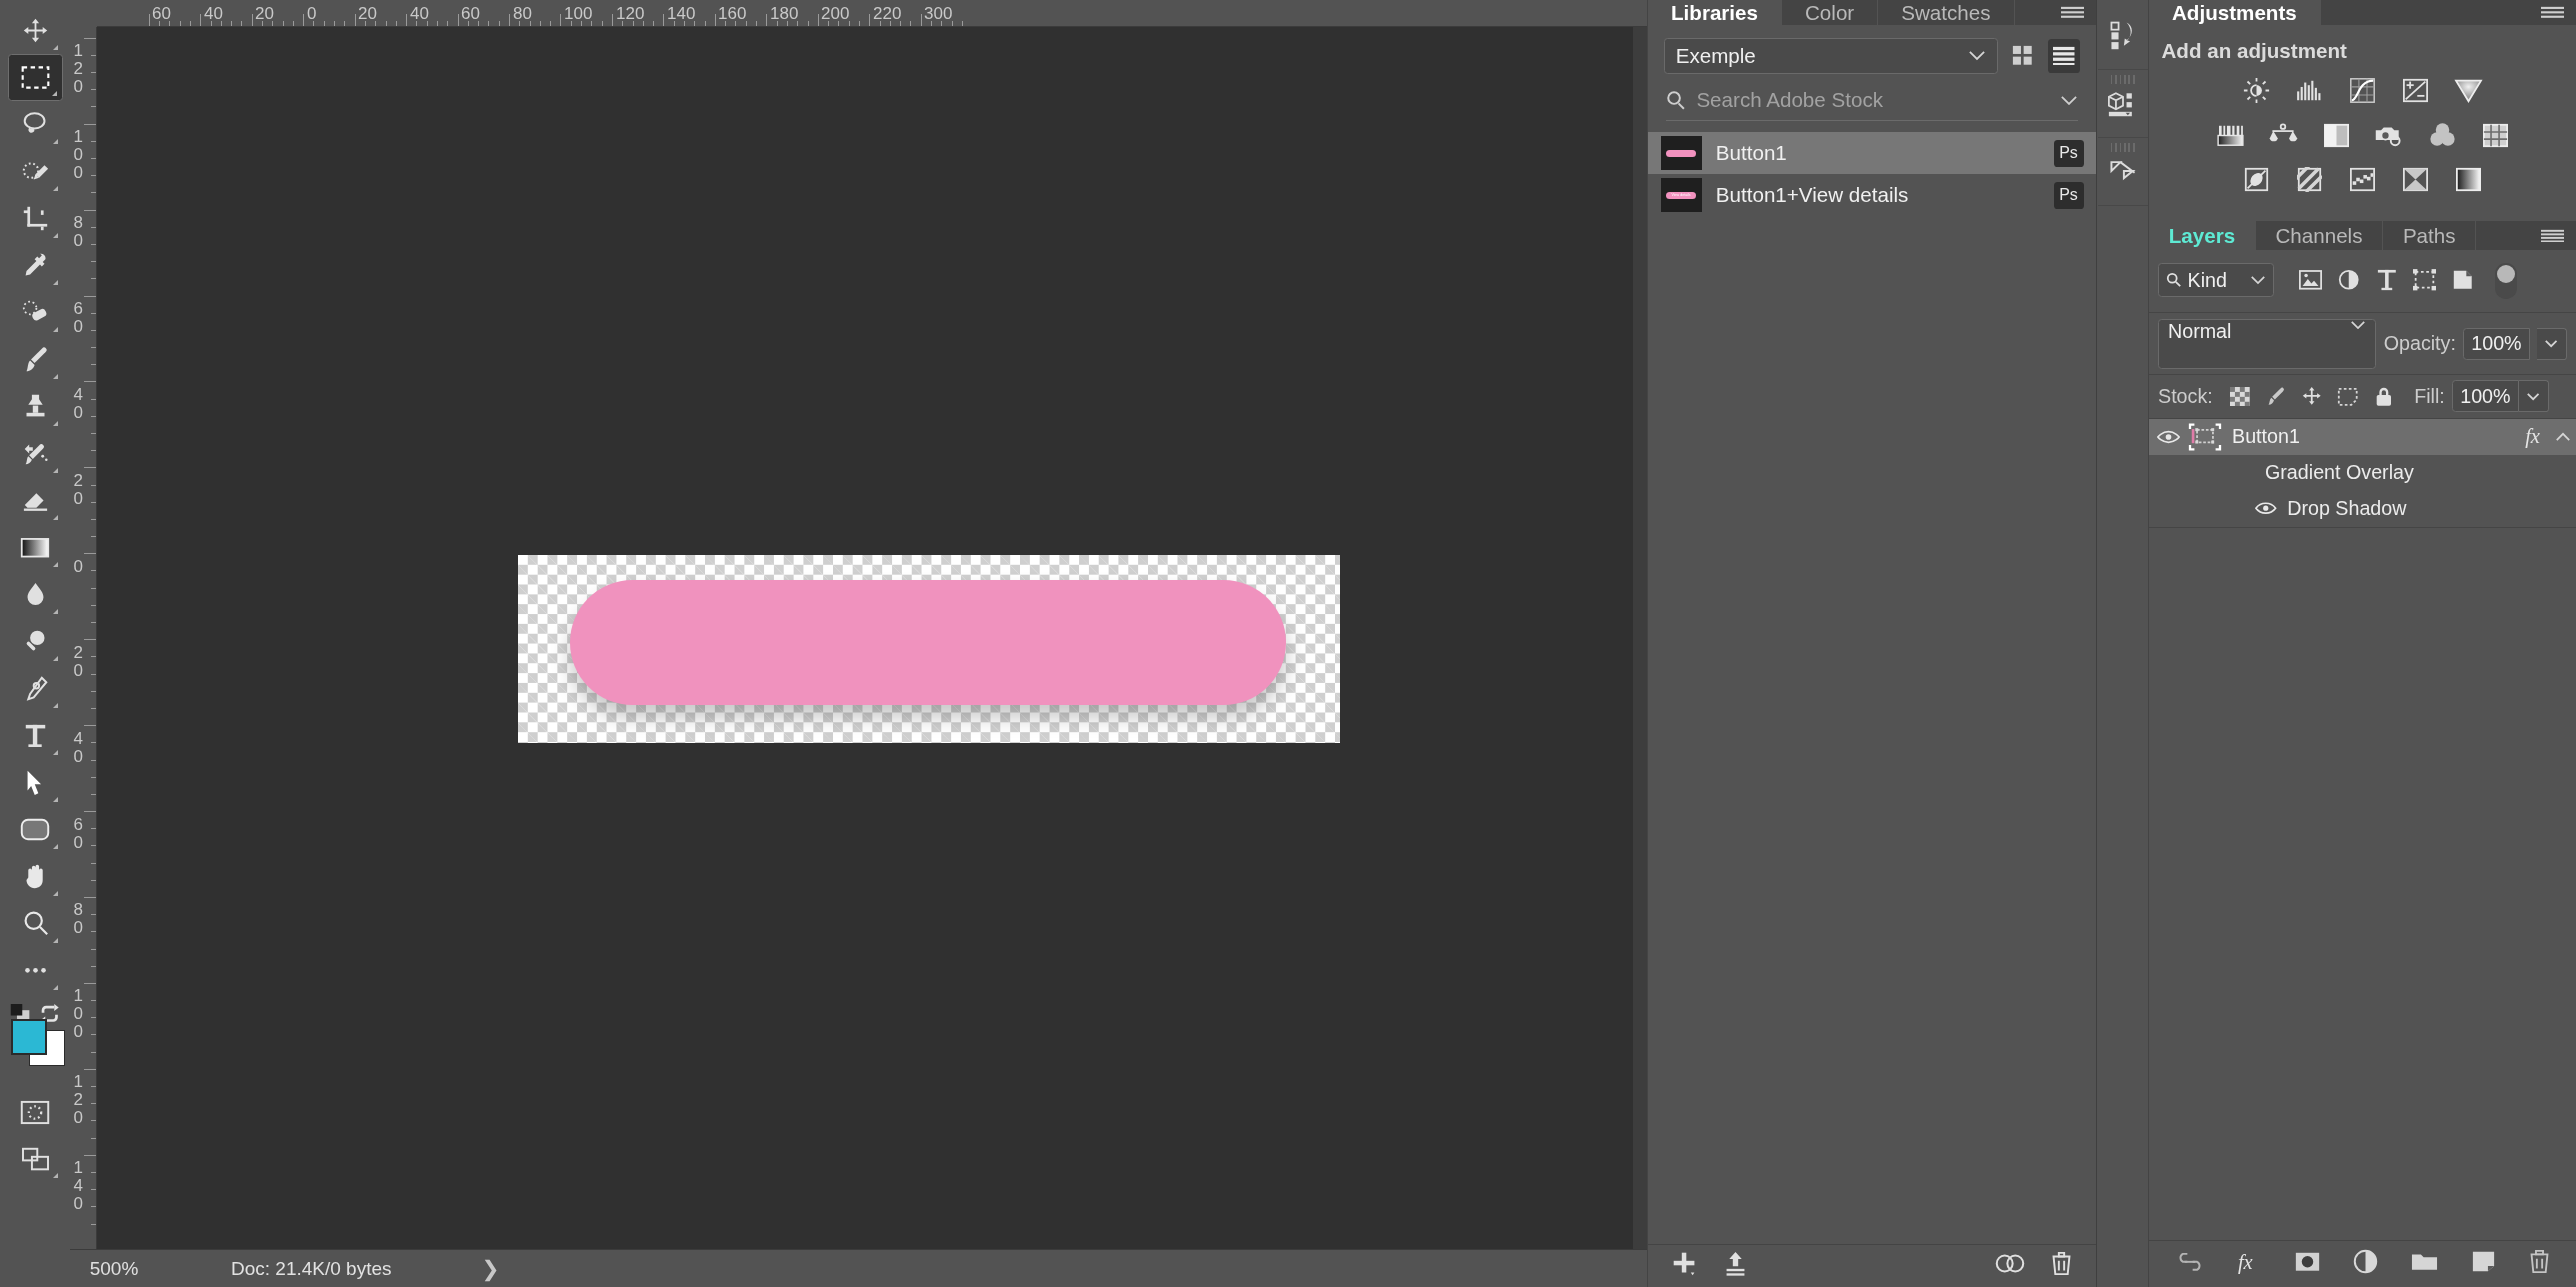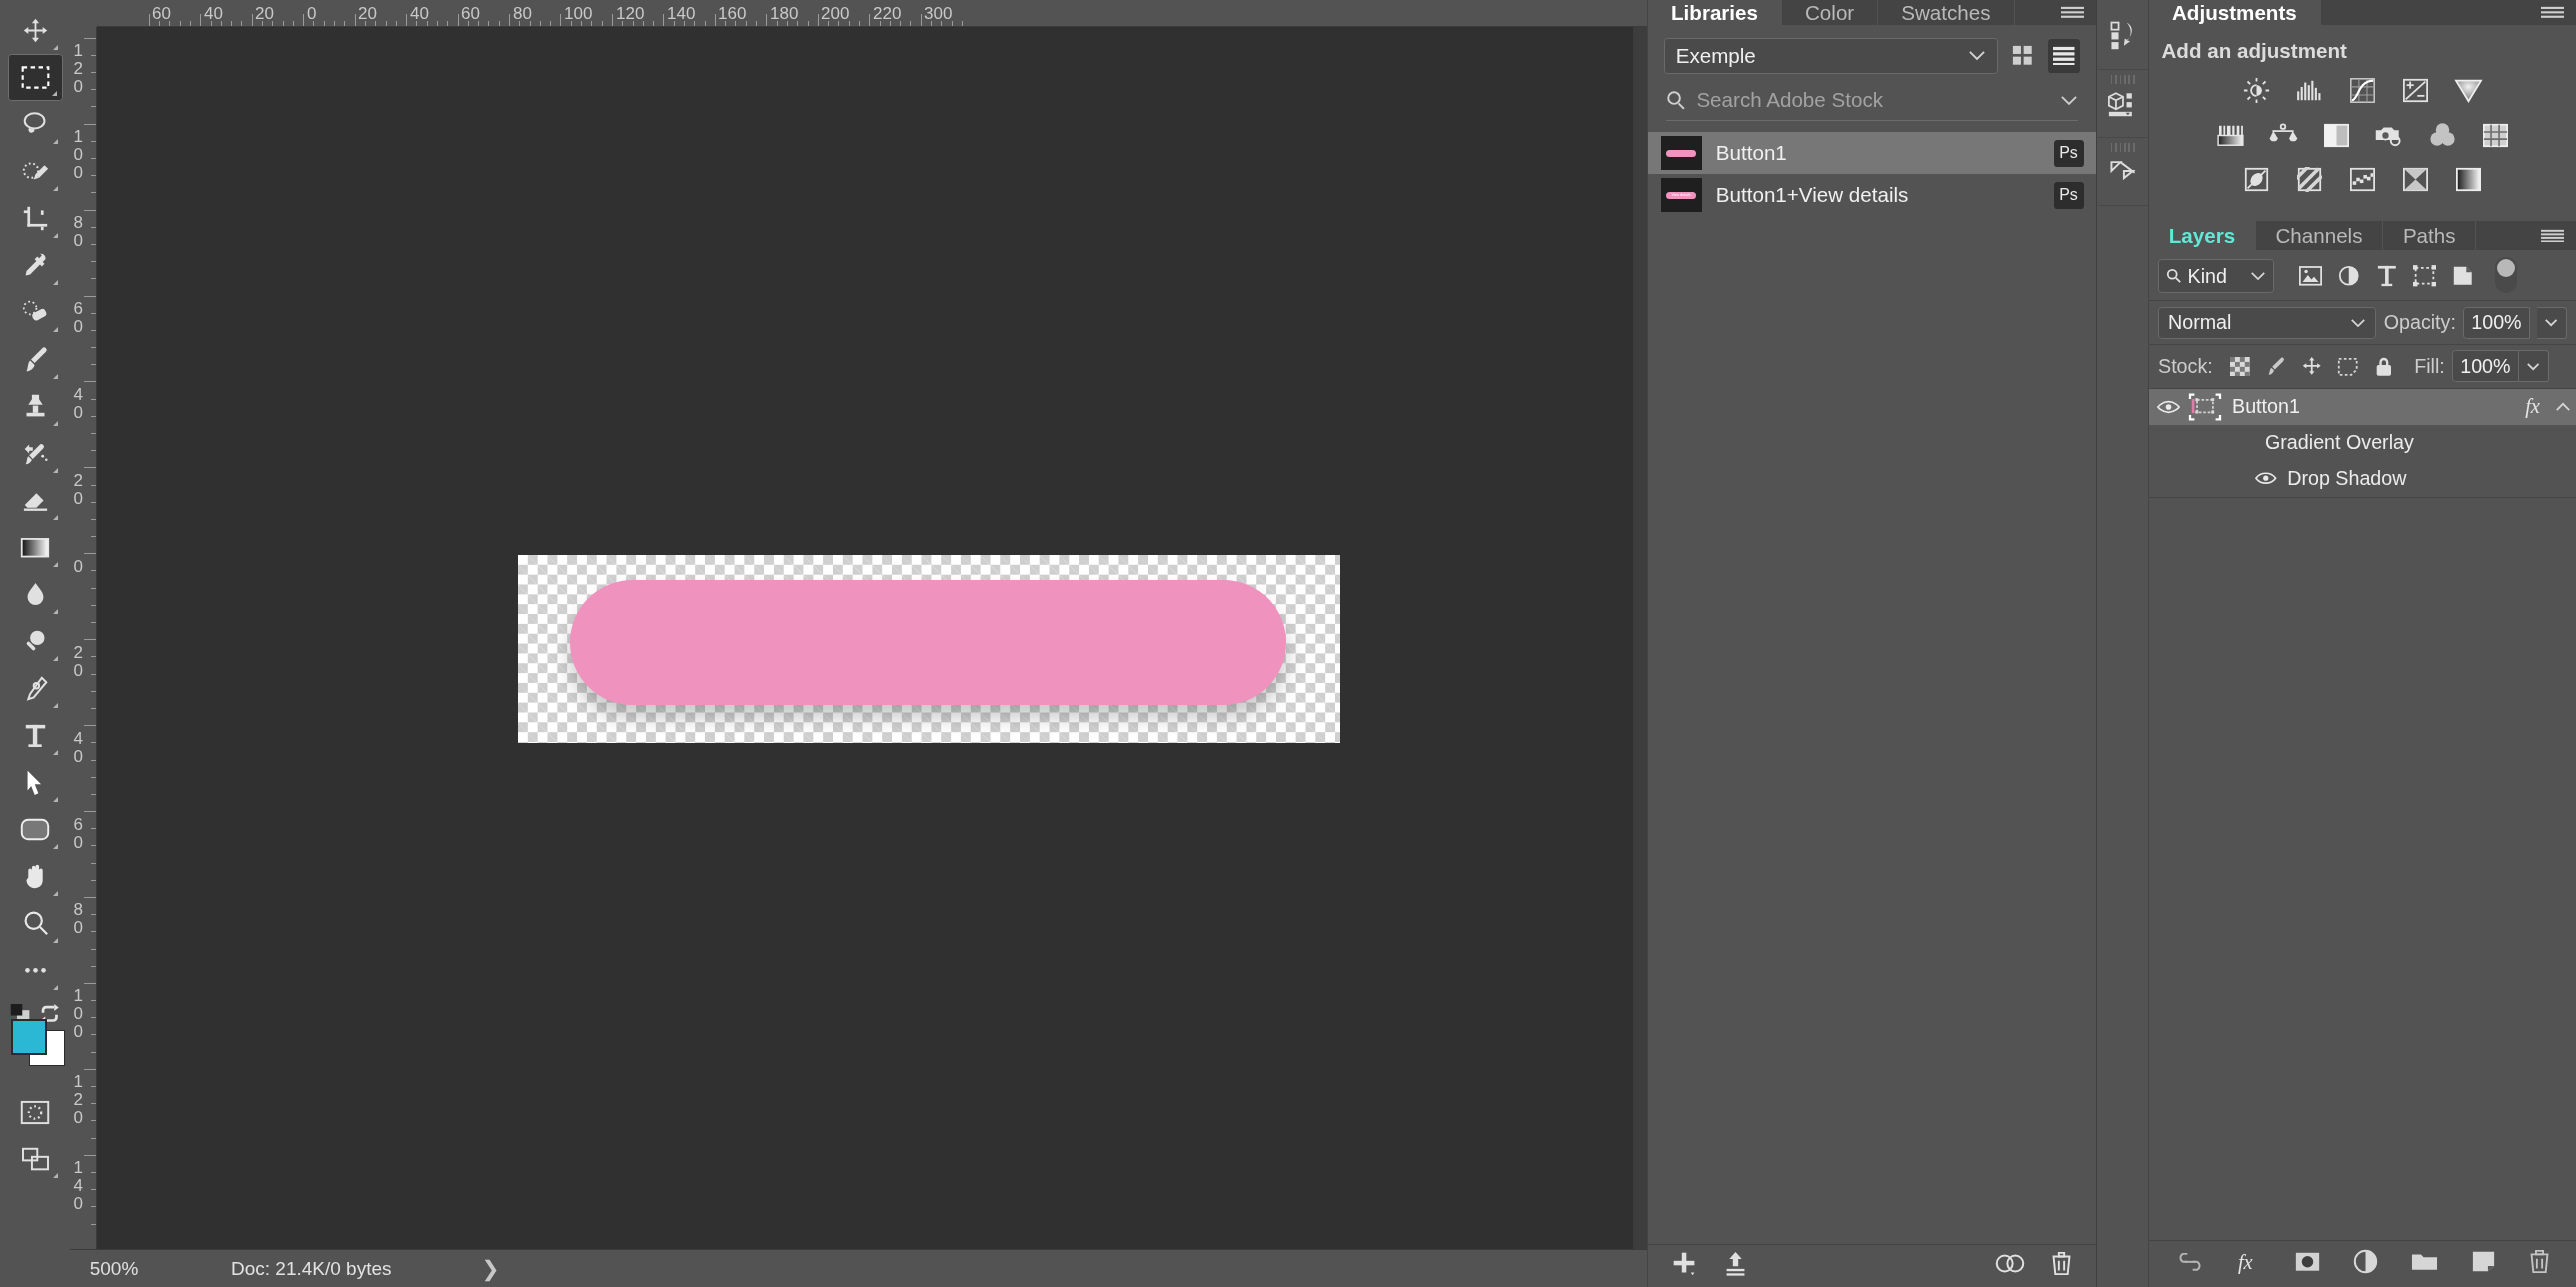--- a/index.html
+++ b/index.html
@@ -188,41 +188,41 @@
 
   .layers-tabs { display:flex; height:29px; background:#444444; }
   .lyr-tab {
     padding:0 19.7px; display:flex; align-items:center; font-size:20.6px;
     color:#b9b9b9; background:#444444; border-right:0.9px solid #535353;
   }
   .lyr-tab.active { background:#535353; color:#5eead4; font-weight:bold; }
   .lyr-tabspacer { flex:1; background:#444; display:flex; align-items:center; justify-content:flex-end; padding-right:12.5px;}
 
   .kind-row {
-    display:flex; align-items:flex-end; gap:12px; padding:7px 9px; border-bottom:0.9px solid #454545;
+    display:flex; align-items:flex-start; gap:12px; padding:13px 9px; border-bottom:0.9px solid #454545;
   }
   .kind-select {
     width:116px; height:34px; background:#4a4a4a; border:0.9px solid #6a6a6a; border-radius:3.6px;
     display:flex; align-items:center; gap:5.4px; padding:0 7.2px; font-size:19.7px; color:#f0f0f0;
   }
   .kind-icons { display:flex; align-items:center; gap:0; margin-left:5.4px; }
   .kind-ic { width:38px; height:34px; display:flex; align-items:center; justify-content:center; }
   .kind-toggle {
     width:21.5px; height:36px; border-radius:10.7px; background:#4a4a4a;
     display:flex; align-items:flex-start; justify-content:center; padding-top:1.8px;
     margin-left:1.8px;
   }
   .kind-toggle i { width:18px; height:18px; border-radius:50%; background:#b8b8b8; display:block; }
 
   .blend-row {
     display:flex; align-items:center; padding:5.4px 9px; gap:7.2px; border-bottom:0.9px solid #454545;
   }
   .blend-select {
-    flex:1; height:32px; background:#4a4a4a; border:0.9px solid #6a6a6a; border-radius:3.6px;
-    display:flex; align-items:center; justify-content:space-between; padding:0 9px;
+    flex:1; height:50px; background:#4a4a4a; border:0.9px solid #6a6a6a; border-radius:3.6px;
+    display:flex; justify-content:space-between; padding:0 9px;
     font-size:19.7px; color:#f0f0f0;
   }
   .lbl { font-size:19.7px; color:#cdcdcd; }
   .num-field {
     height:32px; background:#4a4a4a; border:0.9px solid #6a6a6a; border-radius:3.6px 0 0 3.6px;
     display:flex; align-items:center; justify-content:center; padding:0 7.2px;
     font-size:19.7px; color:#f0f0f0; min-width:64px;
   }
   .num-caret {
     height:32px; width:30px; background:#4a4a4a; border:0.9px solid #6a6a6a; border-left:0;

